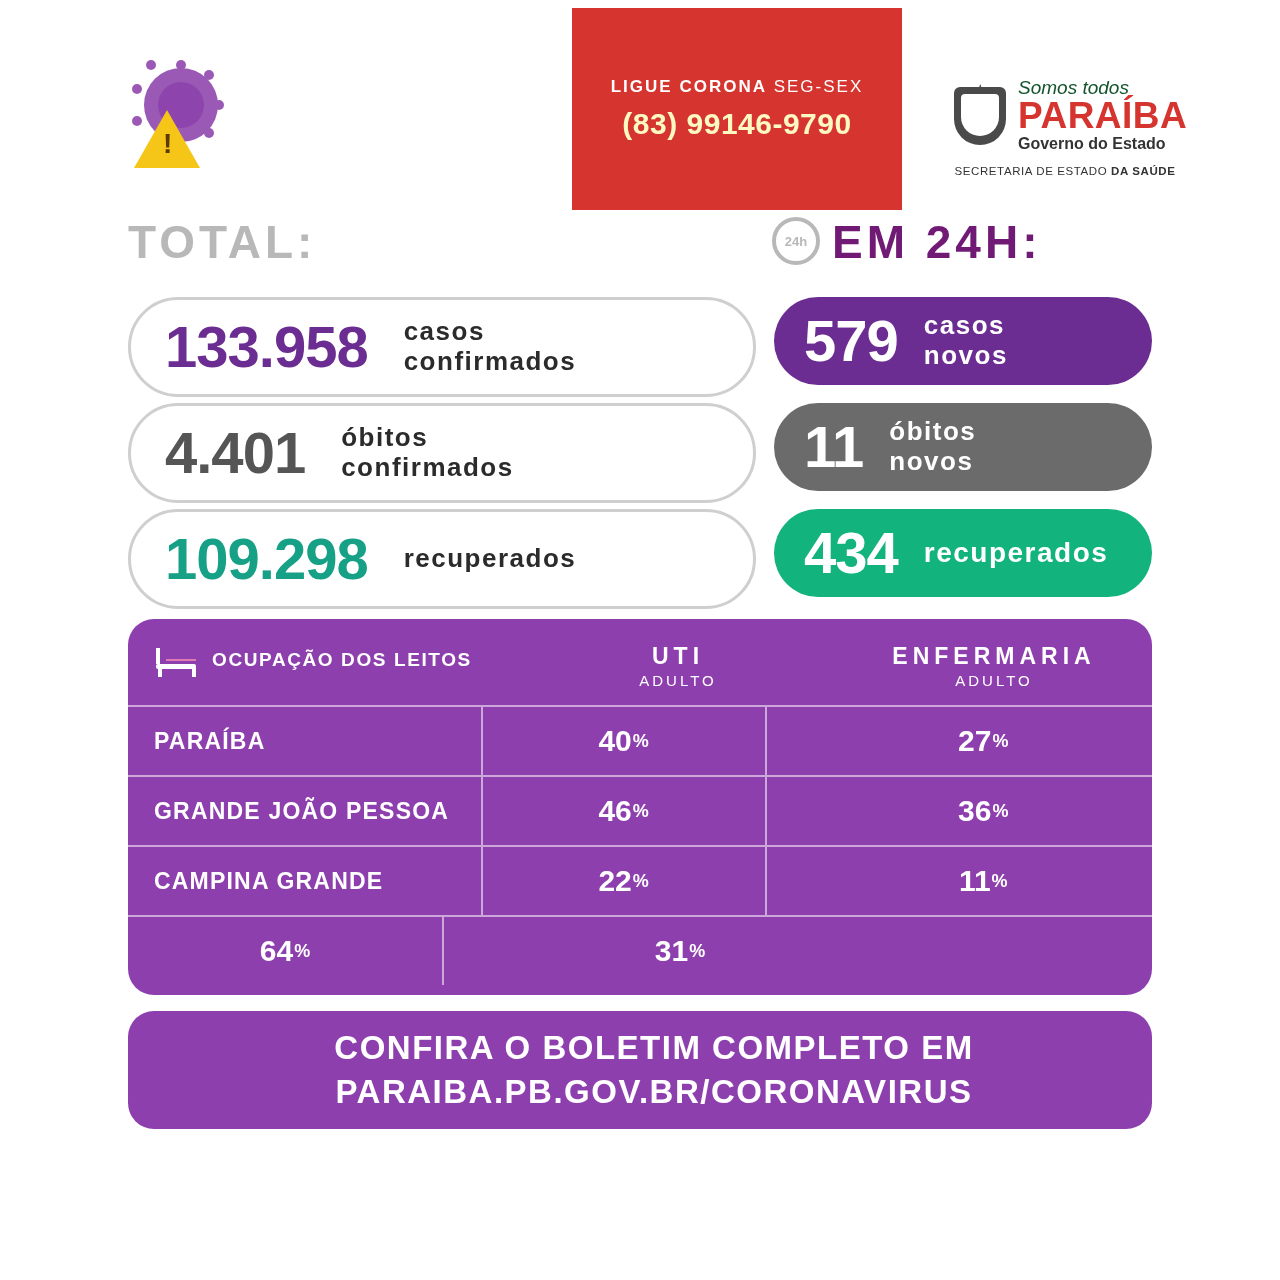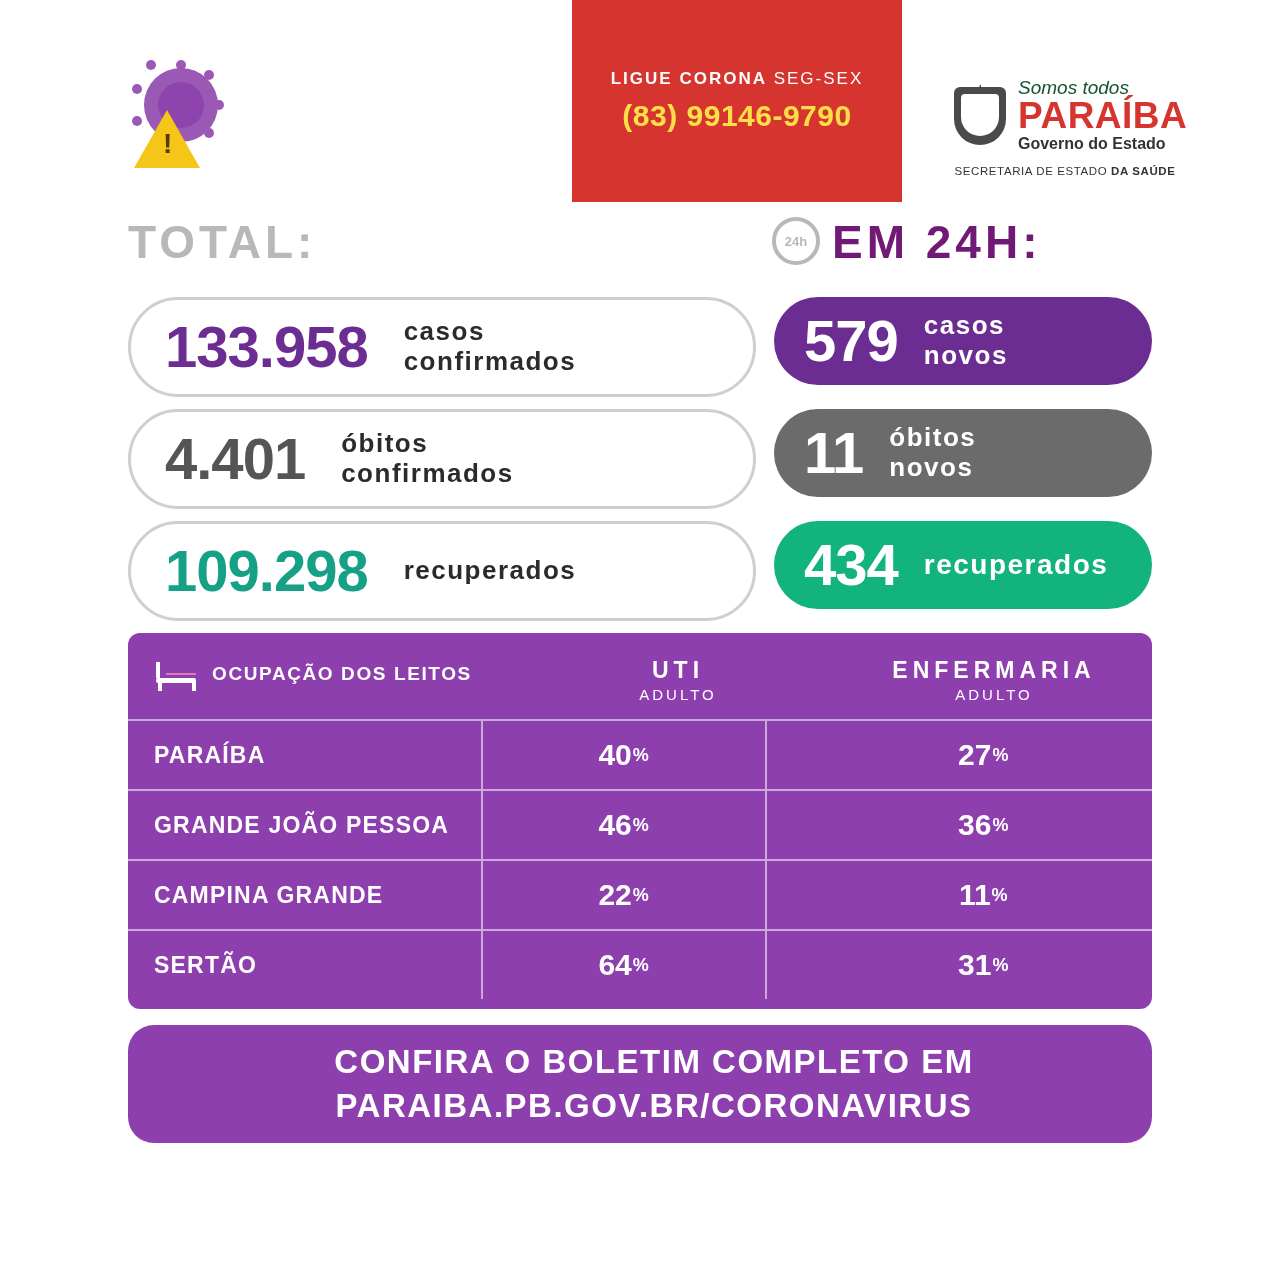--- a/index.html
+++ b/index.html
@@ -70,29 +70,29 @@
     content: ""; position: absolute; left: 7px; top: 15px;
     width: 16px; height: 16px; border: 3px solid #7a1fa2; border-radius: 50%;
   }
   .date-pill {
     margin-left: 10px; background: #7a1fa2; color: #fff;
     border-radius: 18px; padding: 8px 28px;
     font-size: 17px; font-weight: bold; letter-spacing: 2px;
   }
 
   .phone-box {
-    position: absolute; left: 572px; top: 0;
+    position: absolute; left: 572px; top: 8px;
     width: 330px; height: 202px; background: #d6352f;
     display: flex; flex-direction: column;
     align-items: center; justify-content: center;
   }
   .phone-label { color: #fff; font-size: 17px; letter-spacing: 2px; }
   .phone-label b { font-weight: bold; }
   .phone-number {
-    color: #fde047; font-size: 30px; font-weight: bold; margin-top: 10px;
+    color: #fef9c3; font-size: 30px; font-weight: bold; margin-top: 10px;
     letter-spacing: 0.5px;
   }
 
   .gov-block { position: absolute; left: 950px; top: 78px; width: 230px; }
   .gov-row { display: flex; align-items: center; }
   .brasao {
     width: 60px; height: 70px; flex: none; position: relative;
   }
   .brasao .shield {
     position: absolute; left: 4px; top: 6px; width: 52px; height: 58px;
@@ -132,21 +132,21 @@
   }
   .clock-24 {
     position: absolute; left: 772px; top: 2px;
     width: 48px; height: 48px; border: 4px solid #b8b8b8; border-radius: 50%;
     display: flex; align-items: center; justify-content: center;
     font-size: 13px; font-weight: bold; color: #b8b8b8;
   }
 
   
   .stats { position: relative; margin-top: 12px; }
-  .row { display: flex; gap: 18px; padding: 0 128px; margin-bottom: 12px; }
+  .row { display: flex; gap: 18px; padding: 0 128px; margin-bottom: 6px; }
   .card-left {
     width: 628px; height: 100px; border-radius: 50px;
     border: 3px solid #cfcfcf; background: #fff;
     display: flex; align-items: center; padding: 0 34px;
   }
   .card-right {
     width: 378px; height: 88px; border-radius: 50px;
     display: flex; align-items: center; padding: 0 30px; color: #fff;
   }
   .big-num {
@@ -162,21 +162,21 @@
   .card-right.purple { background: #6b2d91; }
   .card-right.grey { background: #6b6b6b; }
   .card-right.green { background: #12b37c; }
   .card-right .big-num { color: #fff; }
   .card-right .lbl { color: #fff; margin-left: 26px; }
   .lbl-green-big { font-size: 28px; }
 
   
   .beds {
     margin: 10px 128px 0; width: 1024px;
-    background: #8e3fae; border-radius: 12px;
+    background: #8e3fae; border-radius: 26px;
     padding: 18px 0 10px; color: #fff;
   }
   .beds-head { display: flex; align-items: flex-start; padding: 6px 0 16px; }
   .beds-head .c1 {
     width: 392px; display: flex; align-items: center; padding-left: 26px;
   }
   .bed-icon { width: 46px; height: 34px; position: relative; flex: none; }
   .bed-icon .bar {
     position: absolute; left: 2px; bottom: 8px; width: 40px; height: 5px;
     background: #fff; border-radius: 2px;
@@ -386,21 +386,20 @@
         <span>22</span>
           <span class="pct">%</span>
       </div>
       <div class="c3">
         <span>11</span>
           <span class="pct">%</span>
       </div>
     </div>
 
     <div class="beds-row">
-      <div class="c1">SERTÃO</div>
       <div class="c2">
         <span>64</span>
           <span class="pct">%</span>
       </div>
       <div class="c3">
         <span>31</span>
           <span class="pct">%</span>
       </div>
     </div>
   </div>

